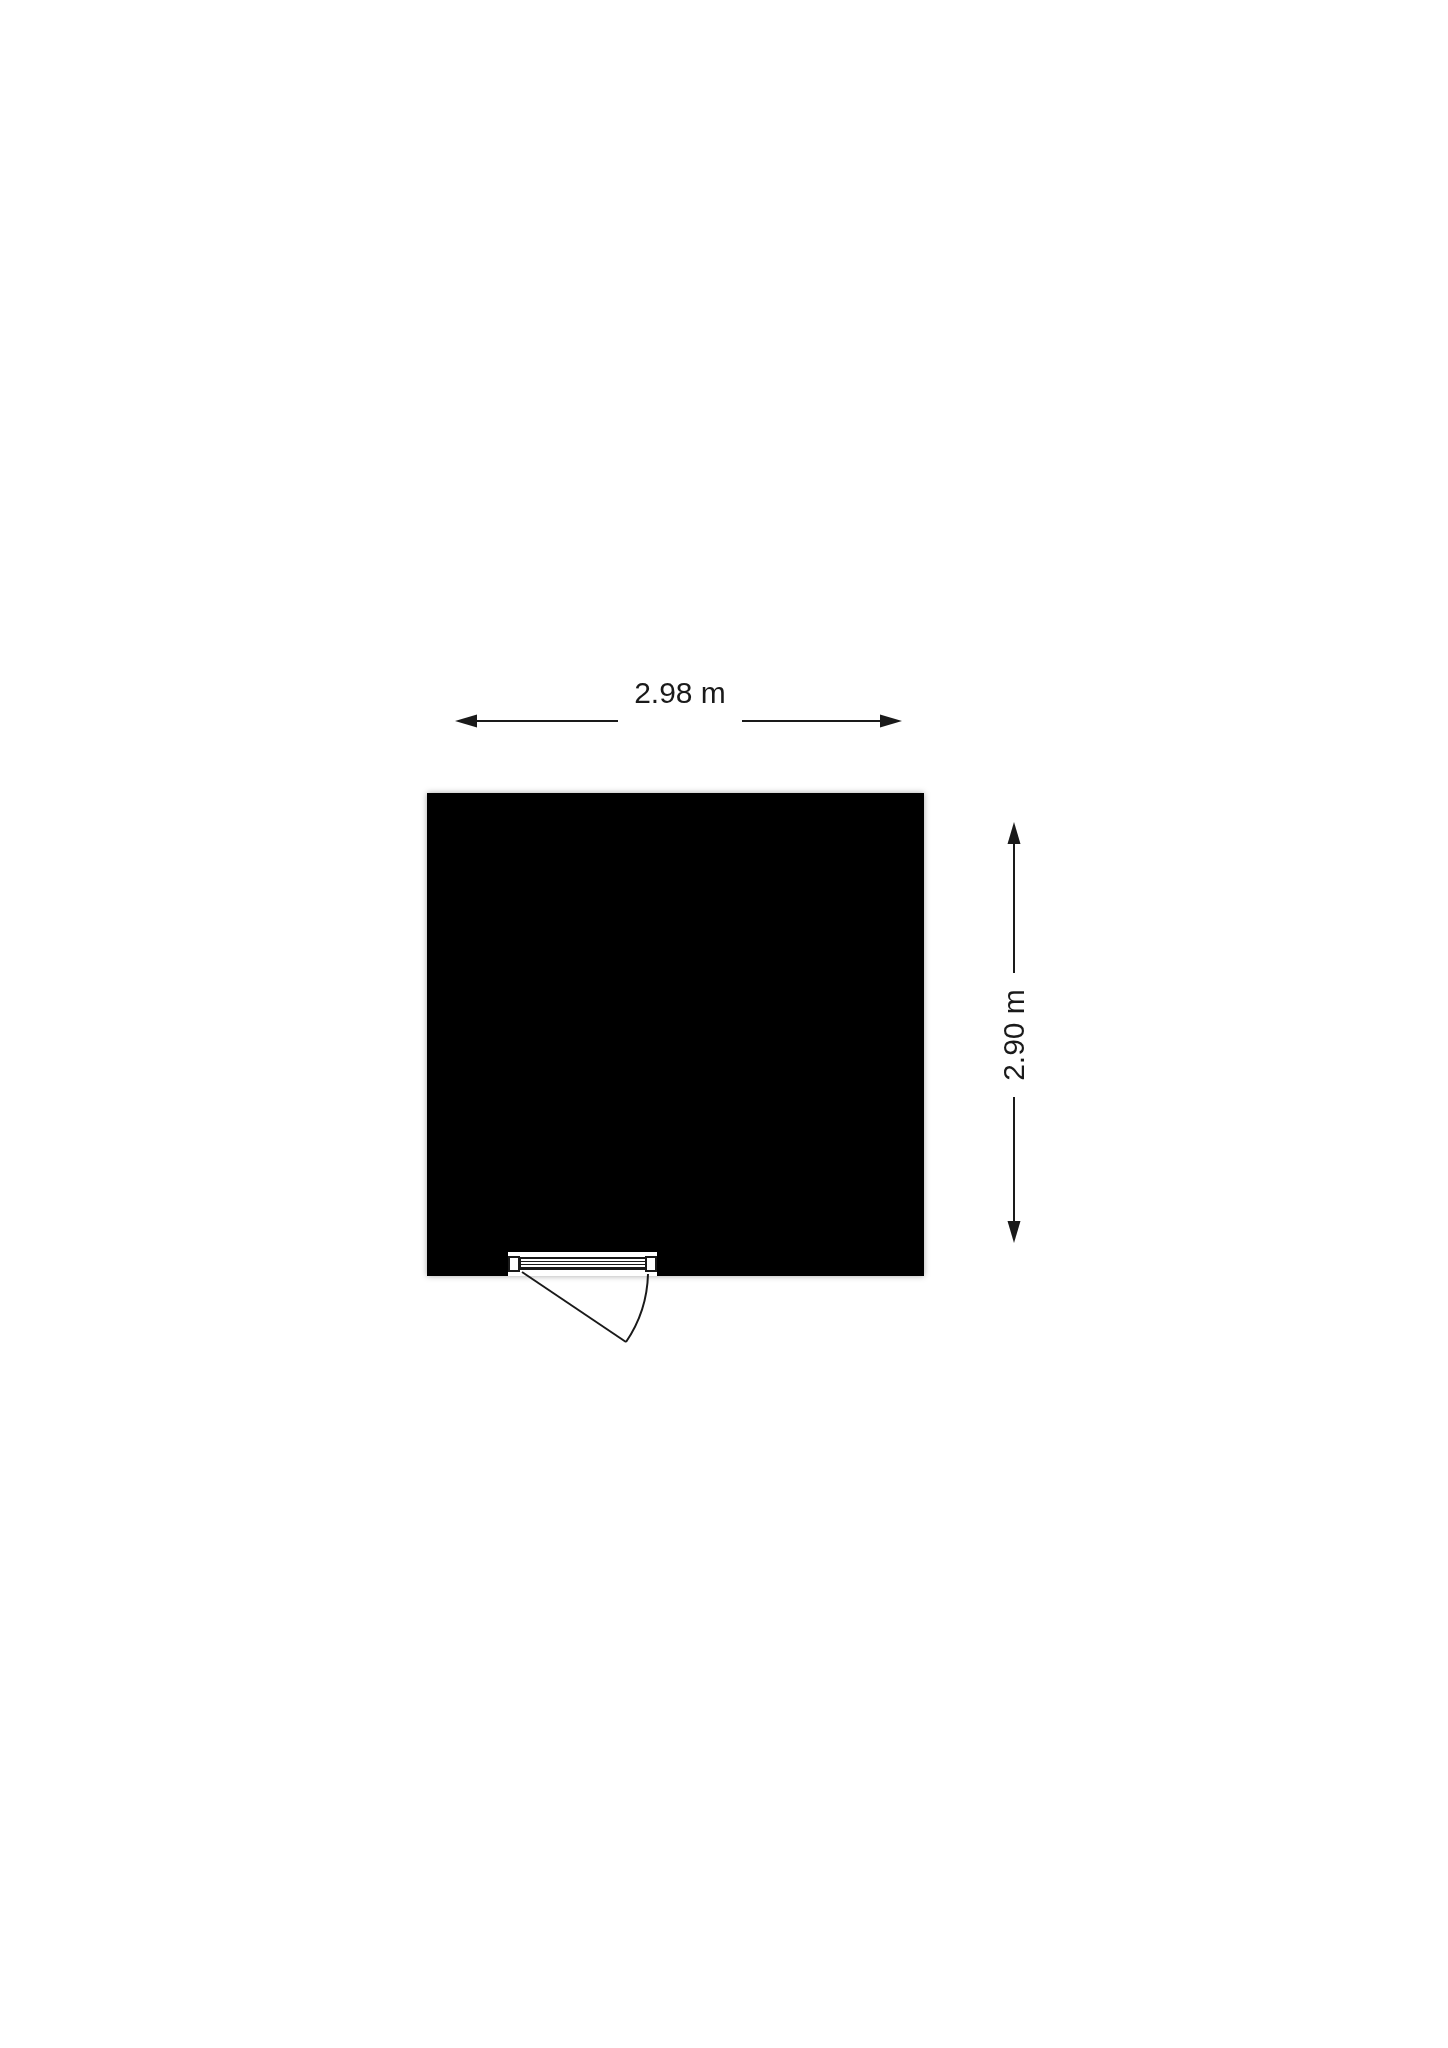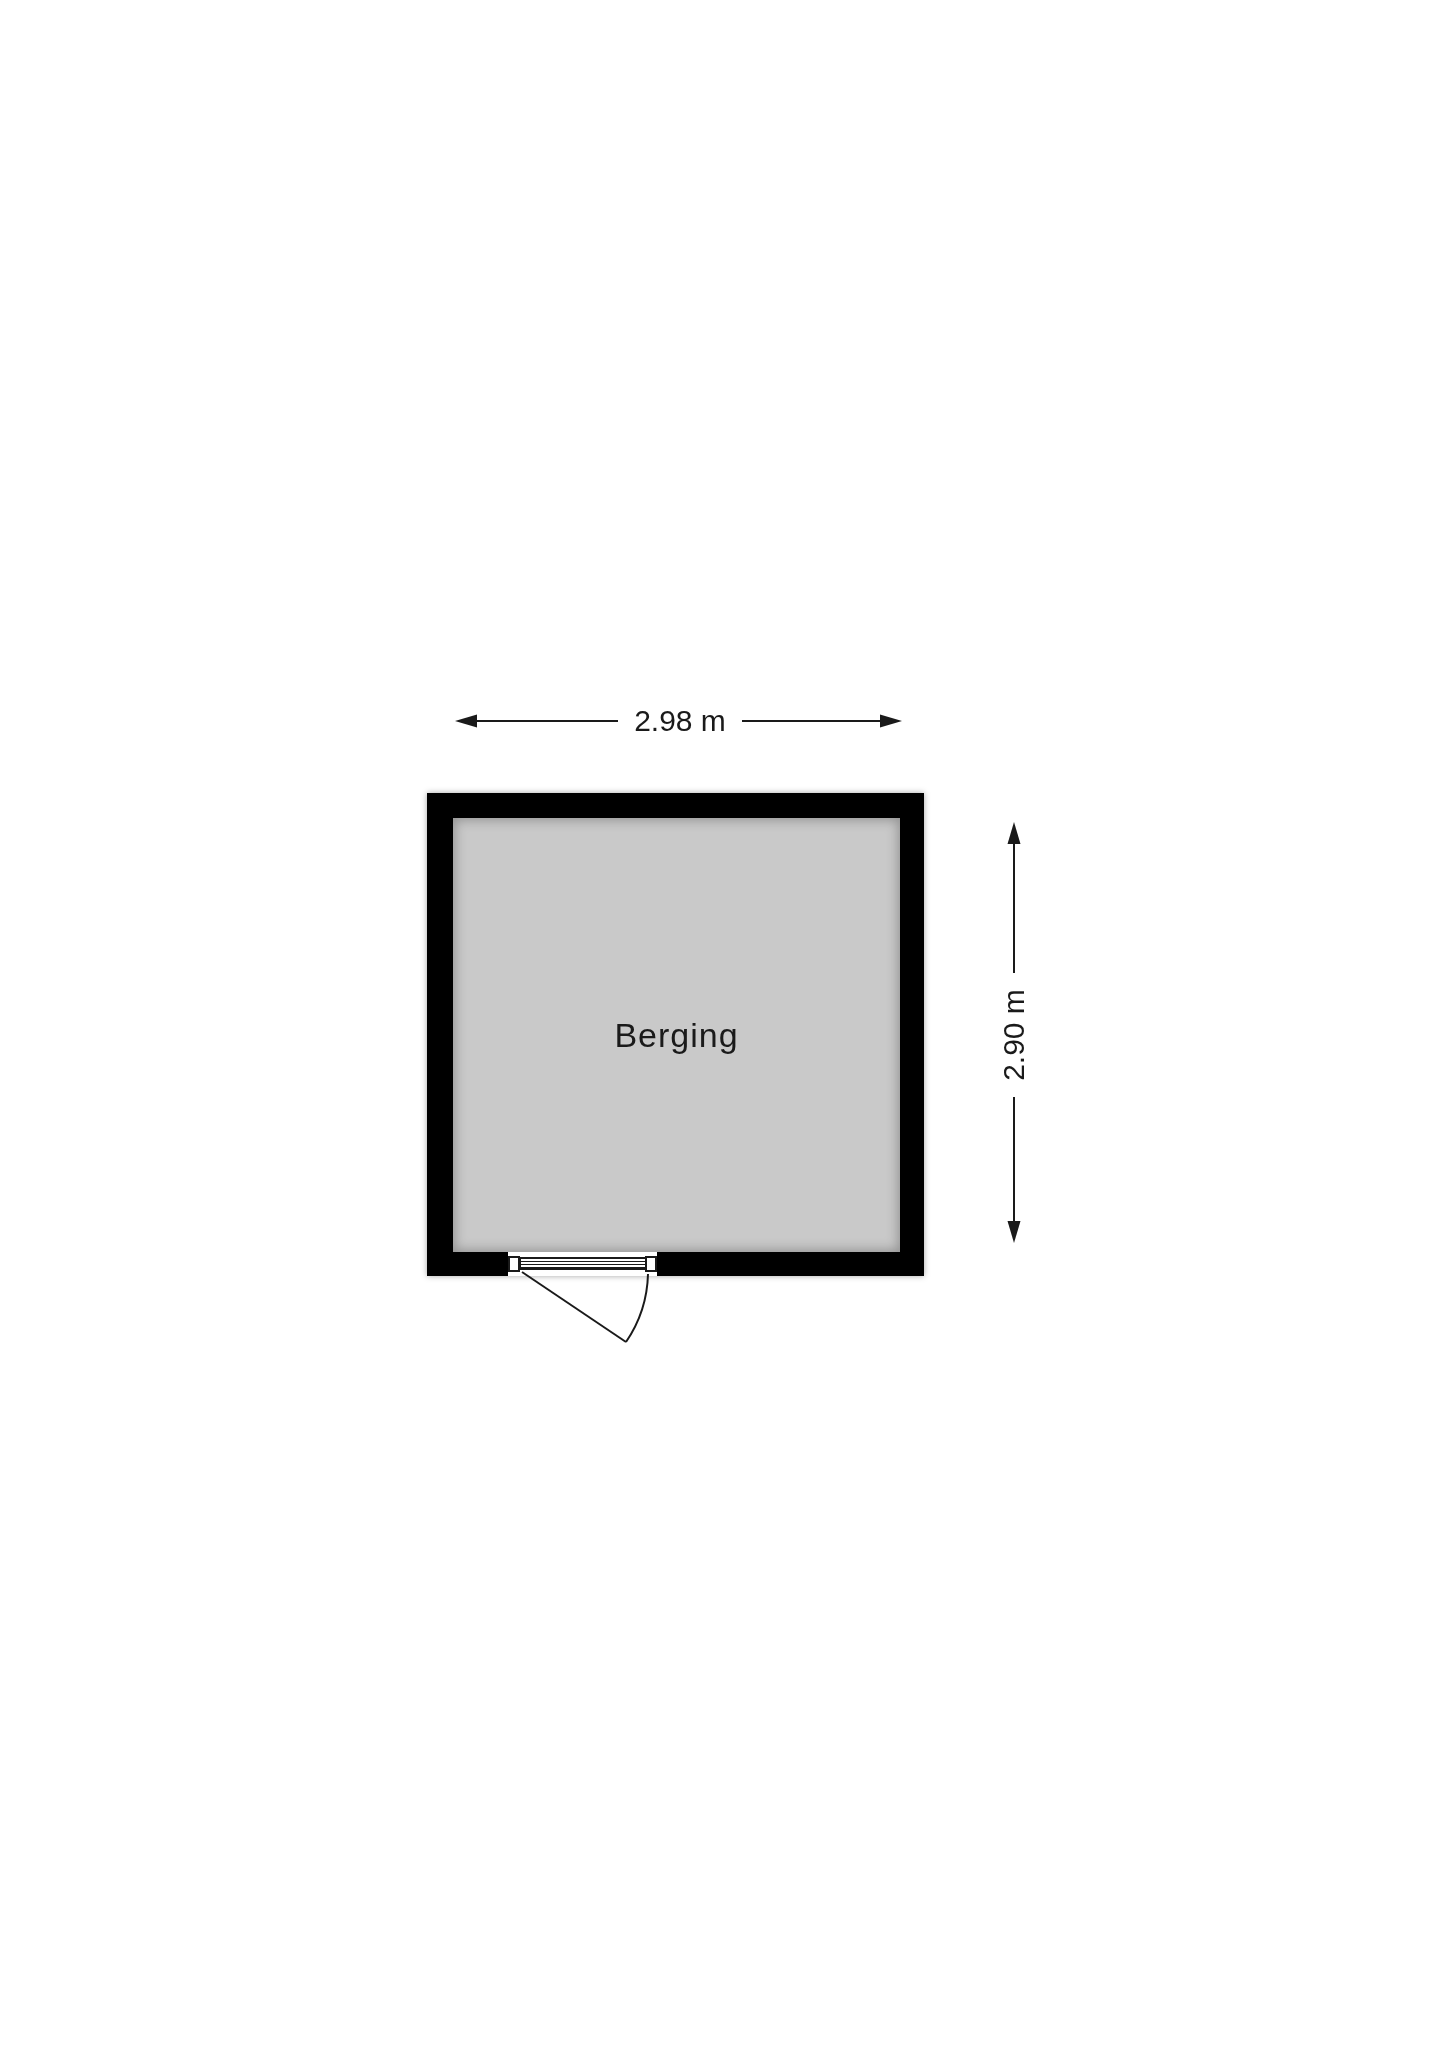--- a/index.html
+++ b/index.html
@@ -75,21 +75,21 @@
   
   .dim-label {
     position: absolute;
     font-size: 30px;
     line-height: 34px;
     text-align: center;
     white-space: nowrap;
     color: var(--ink);
   }
   .dim-label.width {
-    left: 600px; top: 704px;
+    left: 600px; top: 676px;
     width: 160px;
   }
   .dim-label.height {
     left: 934px; top: 1018px;
     width: 160px; height: 34px;
     transform: rotate(-90deg);
   }
 
   
   svg.overlay {
@@ -112,23 +112,20 @@
 <body>
 
 <div class="canvas">
 
   <span class="dim-label width">2.98 m</span>
 
   <span class="dim-label height">2.90 m</span>
 
   <div class="wall"></div>
 
-  <div class="floor">
-    <span class="room-label">Berging</span>
-  </div>
 
   <div class="door-opening"></div>
   <div class="door-jamb left"></div>
   <div class="door-jamb right"></div>
   <div class="door-slab"></div>
 
   <svg class="overlay" viewBox="0 0 1448 2048">
 
     <g>
       <line class="stroke" x1="475" y1="721" x2="618" y2="721"></line>

